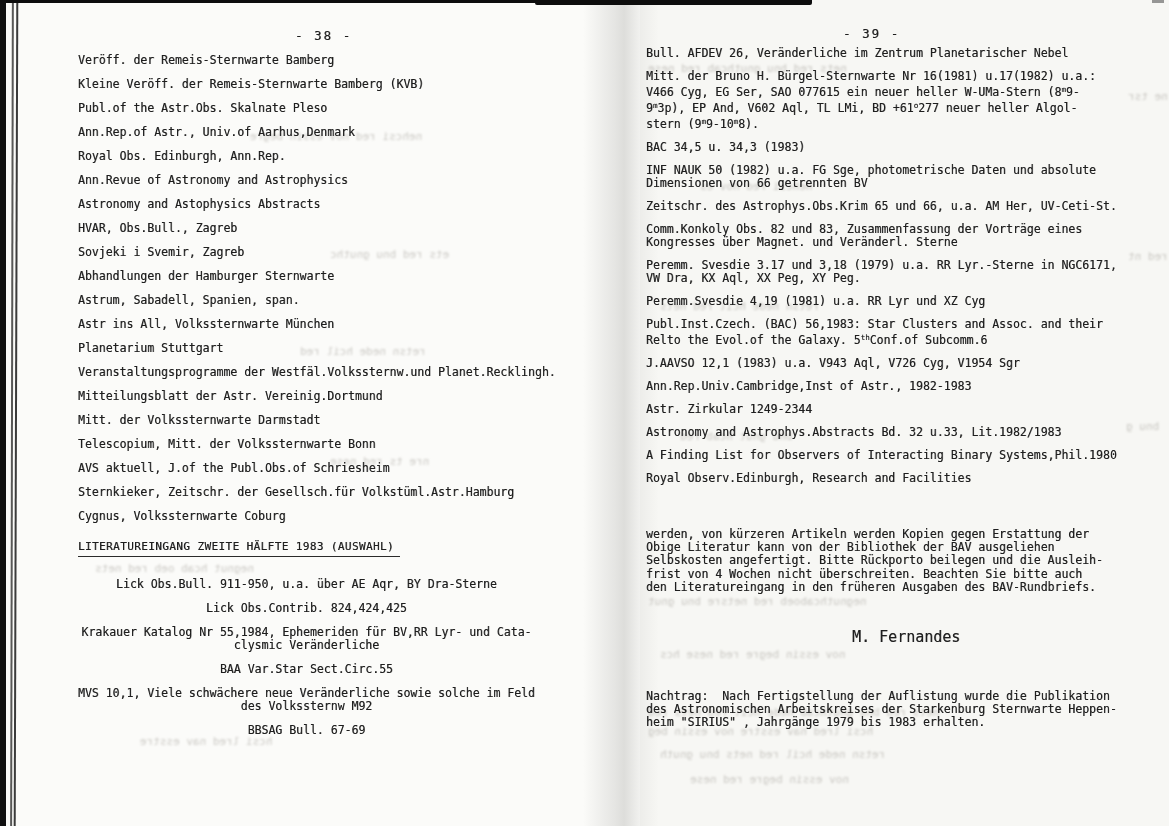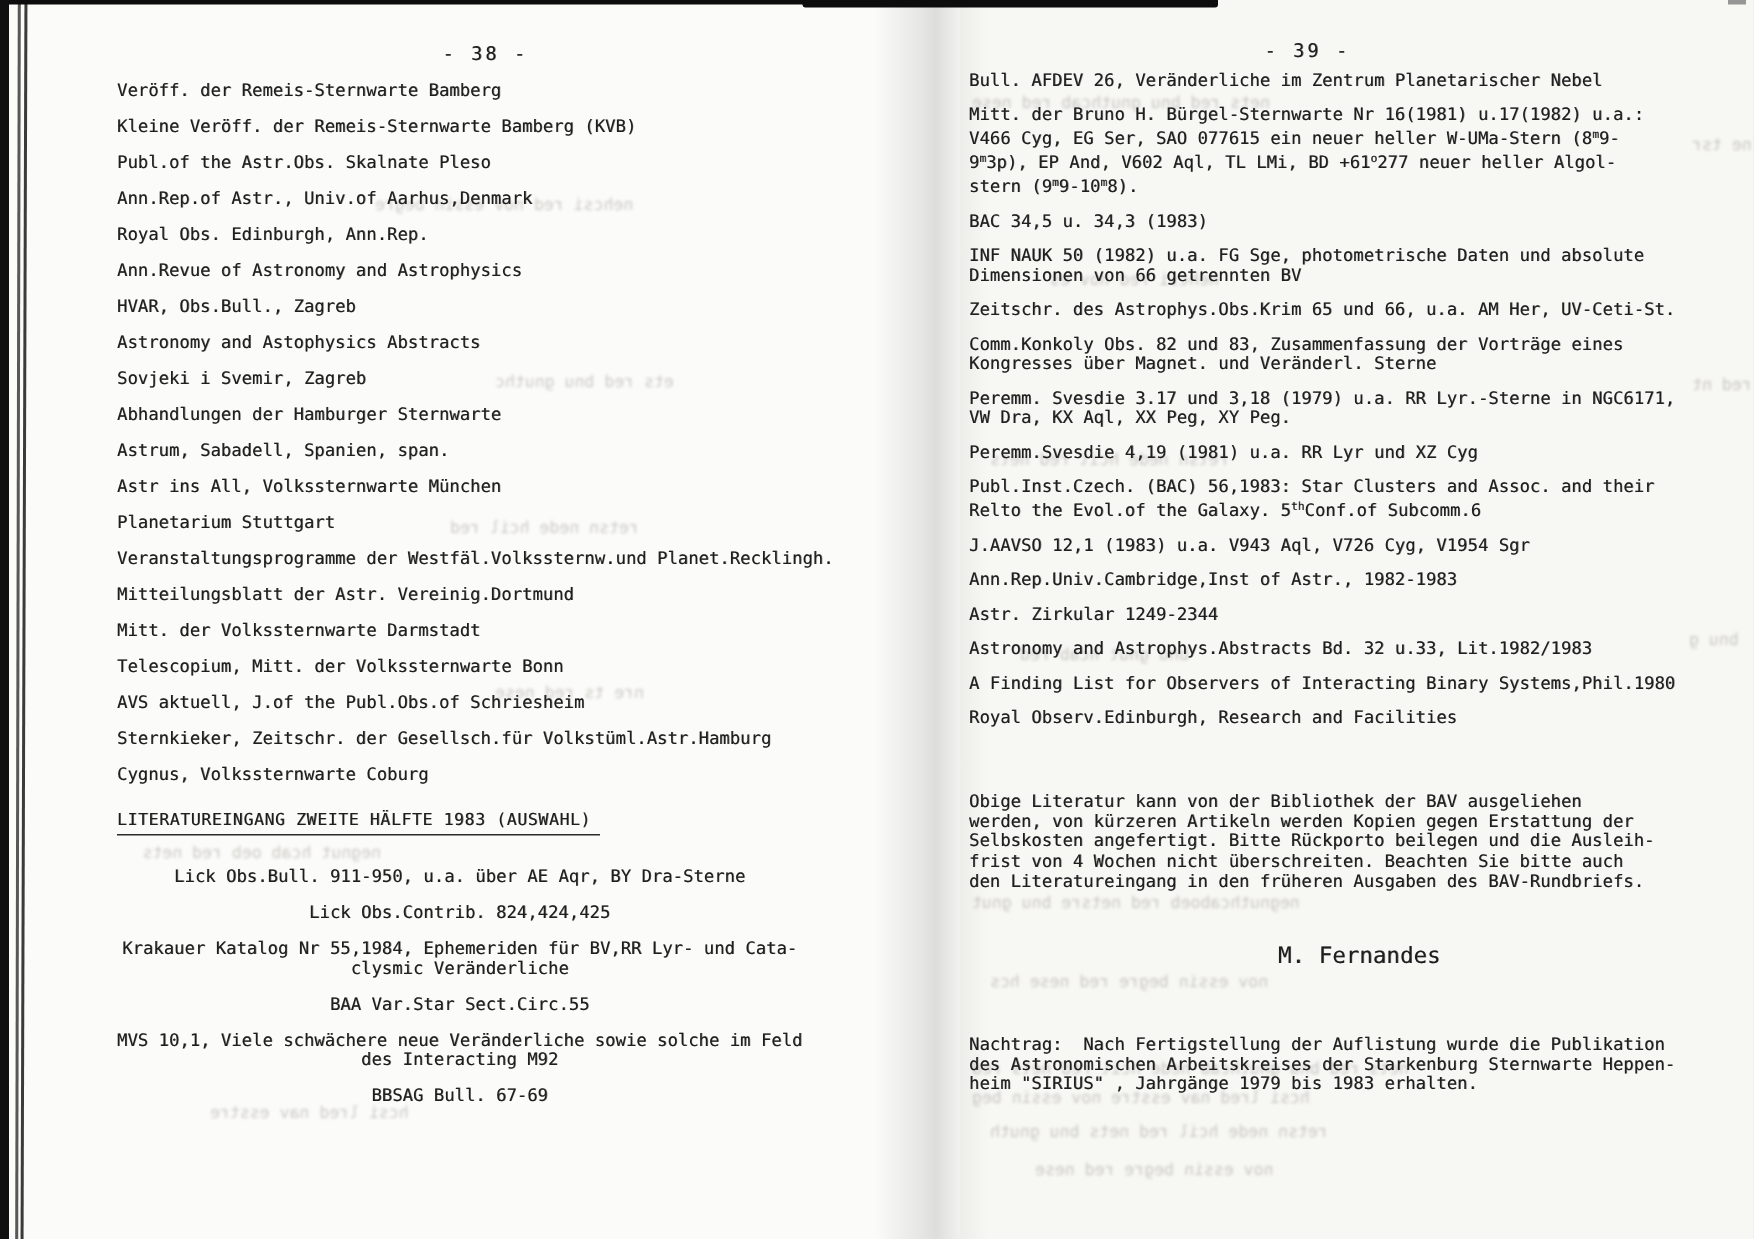--- a/index.html
+++ b/index.html
@@ -94,24 +94,24 @@
         <div class="entry">
           <div class="tline">Ann.Rep.of Astr., Univ.of Aarhus,Denmark</div>
         </div>
         <div class="entry">
           <div class="tline">Royal Obs. Edinburgh, Ann.Rep.</div>
         </div>
         <div class="entry">
           <div class="tline">Ann.Revue of Astronomy and Astrophysics</div>
         </div>
         <div class="entry">
+          <div class="tline">Astronomy and Astophysics Abstracts</div>
+        </div>
+        <div class="entry">
           <div class="tline">HVAR, Obs.Bull., Zagreb</div>
-        </div>
-        <div class="entry">
-          <div class="tline">Astronomy and Astophysics Abstracts</div>
         </div>
         <div class="entry">
           <div class="tline">Sovjeki i Svemir, Zagreb</div>
         </div>
         <div class="entry">
           <div class="tline">Abhandlungen der Hamburger Sternwarte</div>
         </div>
         <div class="entry">
           <div class="tline">Astrum, Sabadell, Spanien, span.</div>
         </div>
@@ -153,21 +153,21 @@
         </div>
         <div class="entry">
           <div class="tline">Krakauer Katalog Nr 55,1984, Ephemeriden für BV,RR Lyr- und Cata-</div>
           <div class="tline">clysmic Veränderliche</div>
         </div>
         <div class="entry">
           <div class="tline">BAA Var.Star Sect.Circ.55</div>
         </div>
         <div class="entry">
           <div class="tline">MVS 10,1, Viele schwächere neue Veränderliche sowie solche im Feld</div>
-          <div class="tline">des Interacting M92</div>
+          <div class="tline">des Volkssternw M92</div>
         </div>
         <div class="entry">
           <div class="tline">BBSAG Bull. 67-69</div>
         </div>
       </div>
   </div>
 
   <div class="page">
     <div class="bleed-layer">
         <div class="bleed" style="left: 648px; top: 62px;">nets red bnu gnuthcab red nese</div>
@@ -234,24 +234,24 @@
         </div>
         <div class="entry">
           <div class="tline">A Finding List for Observers of Interacting Binary Systems,Phil.1980</div>
         </div>
         <div class="entry">
           <div class="tline">Royal Observ.Edinburgh, Research and Facilities</div>
         </div>
       </div>
     <div class="list para" style="left:646px;top:528px;">
         <div class="entry">
+          <div class="tline">werden, von kürzeren Artikeln werden Kopien gegen Erstattung der</div>
+        </div>
+        <div class="entry">
           <div class="tline">Obige Literatur kann von der Bibliothek der BAV ausgeliehen</div>
-        </div>
-        <div class="entry">
-          <div class="tline">werden, von kürzeren Artikeln werden Kopien gegen Erstattung der</div>
         </div>
         <div class="entry">
           <div class="tline">Selbskosten angefertigt. Bitte Rückporto beilegen und die Ausleih-</div>
         </div>
         <div class="entry">
           <div class="tline">frist von 4 Wochen nicht überschreiten. Beachten Sie bitte auch</div>
         </div>
         <div class="entry">
           <div class="tline">den Literatureingang in den früheren Ausgaben des BAV-Rundbriefs.</div>
         </div>

